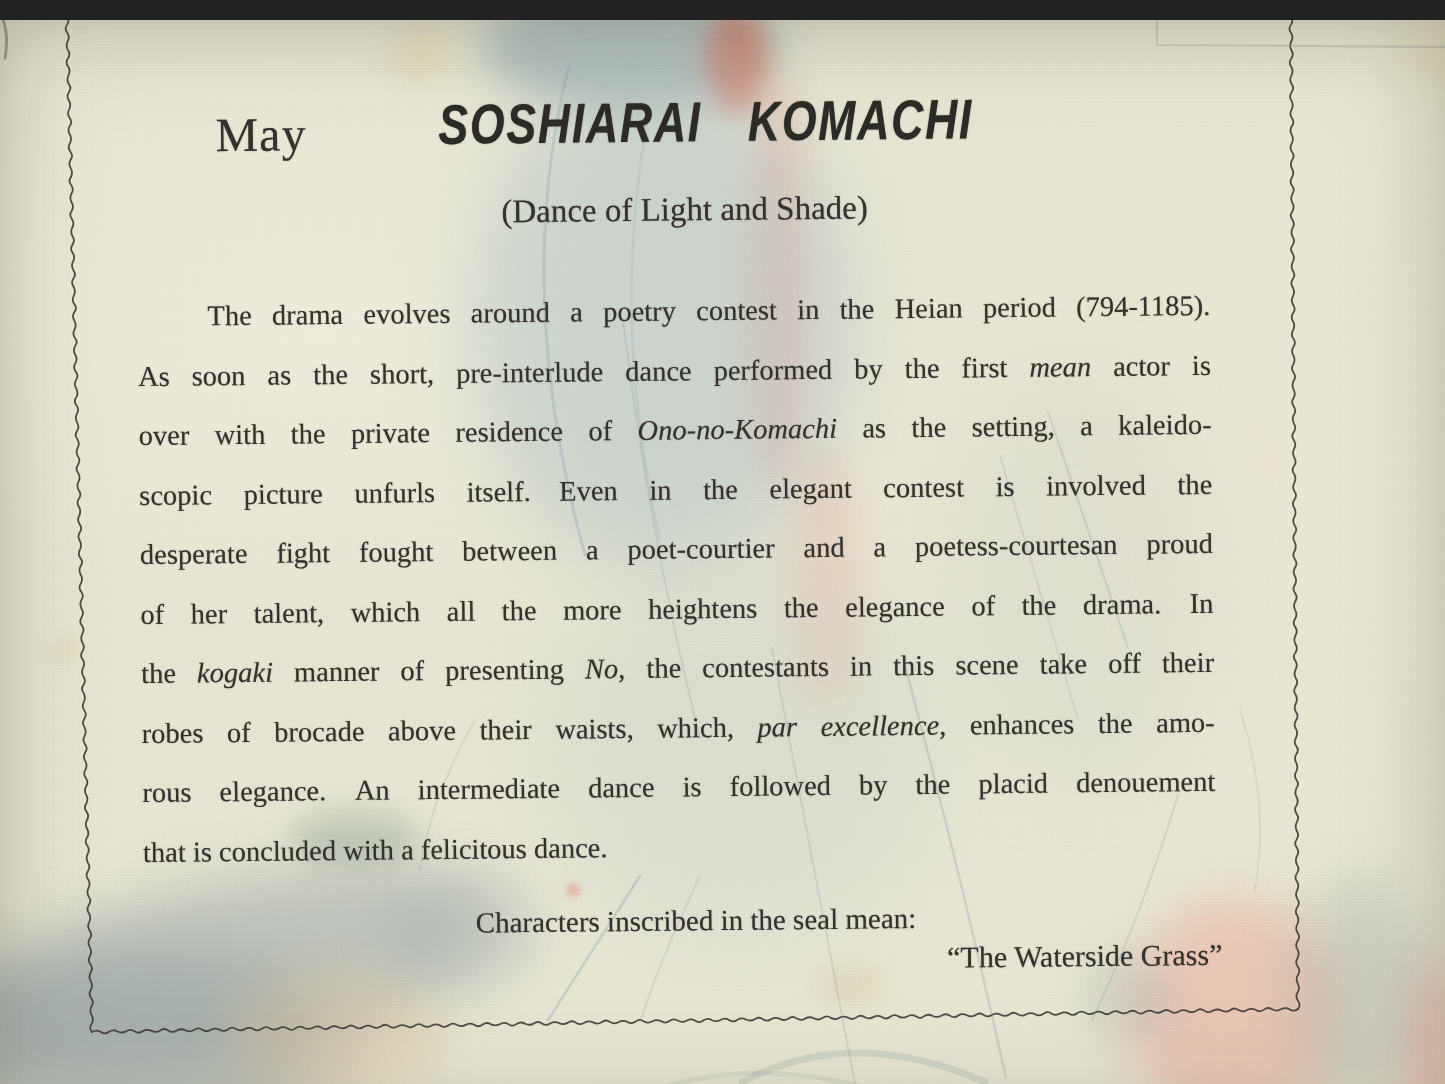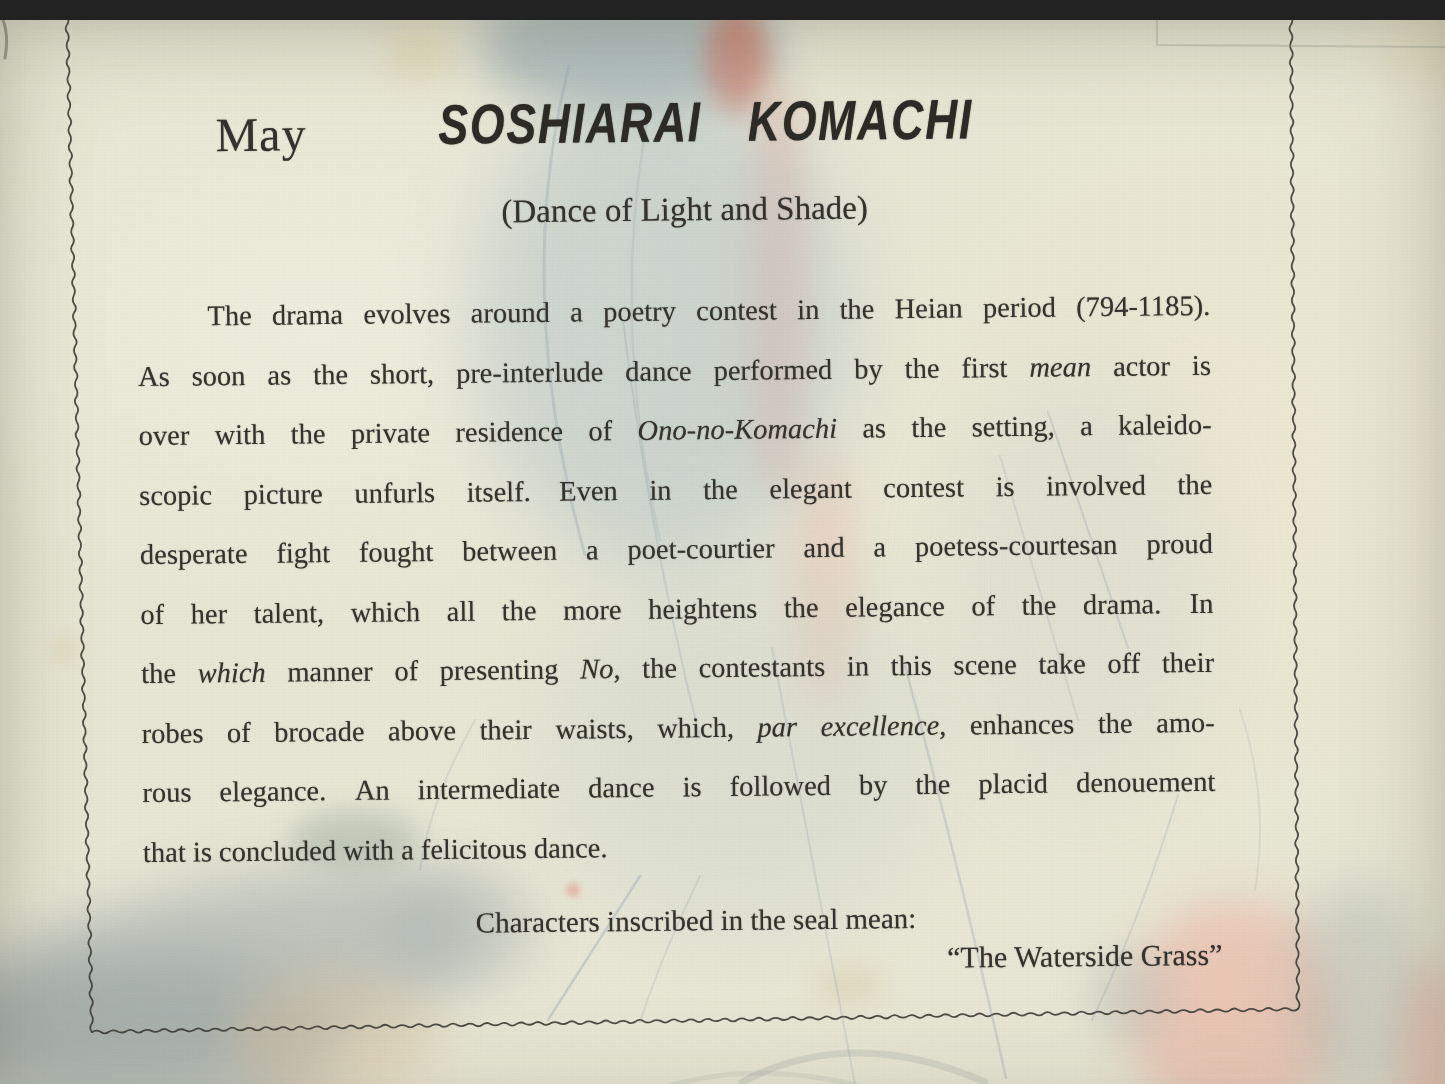--- a/index.html
+++ b/index.html
@@ -118,21 +118,21 @@
     <div class="t" id="title">SOSHIARAI  KOMACHI</div>
     <div class="t" id="subtitle">(Dance of Light and Shade)</div>
 
     <div id="bodylines">
         <div class="bodyline indent" style="top: 261px;"><span>The drama evolves around a poetry contest in the Heian period (794-1185).</span></div>
         <div class="bodyline" style="top: 320.5px;"><span>As soon as the short, pre-interlude dance performed by the first </span><span class="it">mean</span><span> actor is</span></div>
         <div class="bodyline" style="top: 380px;"><span>over with the private residence of </span><span class="it">Ono-no-Komachi</span><span> as the setting, a kaleido-</span></div>
         <div class="bodyline" style="top: 439.5px;"><span>scopic picture unfurls itself.  Even in the elegant contest is involved the</span></div>
         <div class="bodyline" style="top: 499px;"><span>desperate fight fought between a poet-courtier and a poetess-courtesan proud</span></div>
         <div class="bodyline" style="top: 558.5px;"><span>of her talent, which all the more heightens the elegance of the drama.  In</span></div>
-        <div class="bodyline" style="top: 618px;"><span>the </span><span class="it">which</span><span> manner of presenting </span><span class="it">No</span><span>, the contestants in this scene take off their</span></div>
+        <div class="bodyline" style="top: 618px;"><span>the </span><span class="it">kogaki</span><span> manner of presenting </span><span class="it">No</span><span>, the contestants in this scene take off their</span></div>
         <div class="bodyline" style="top: 677.5px;"><span>robes of brocade above their waists, which, </span><span class="it">par excellence</span><span>, enhances the amo-</span></div>
         <div class="bodyline" style="top: 737px;"><span>rous elegance.  An intermediate dance is followed by the placid denouement</span></div>
         <div class="bodyline lastline" style="top: 796.5px;"><span>that is concluded with a felicitous dance.</span></div>
       </div>
 
     <div class="t" id="sealcaption">Characters inscribed in the seal mean:</div>
     <div class="t" id="sealmeaning">“The Waterside Grass”</div>
   </div>
 
   <div class="vignette"></div>

